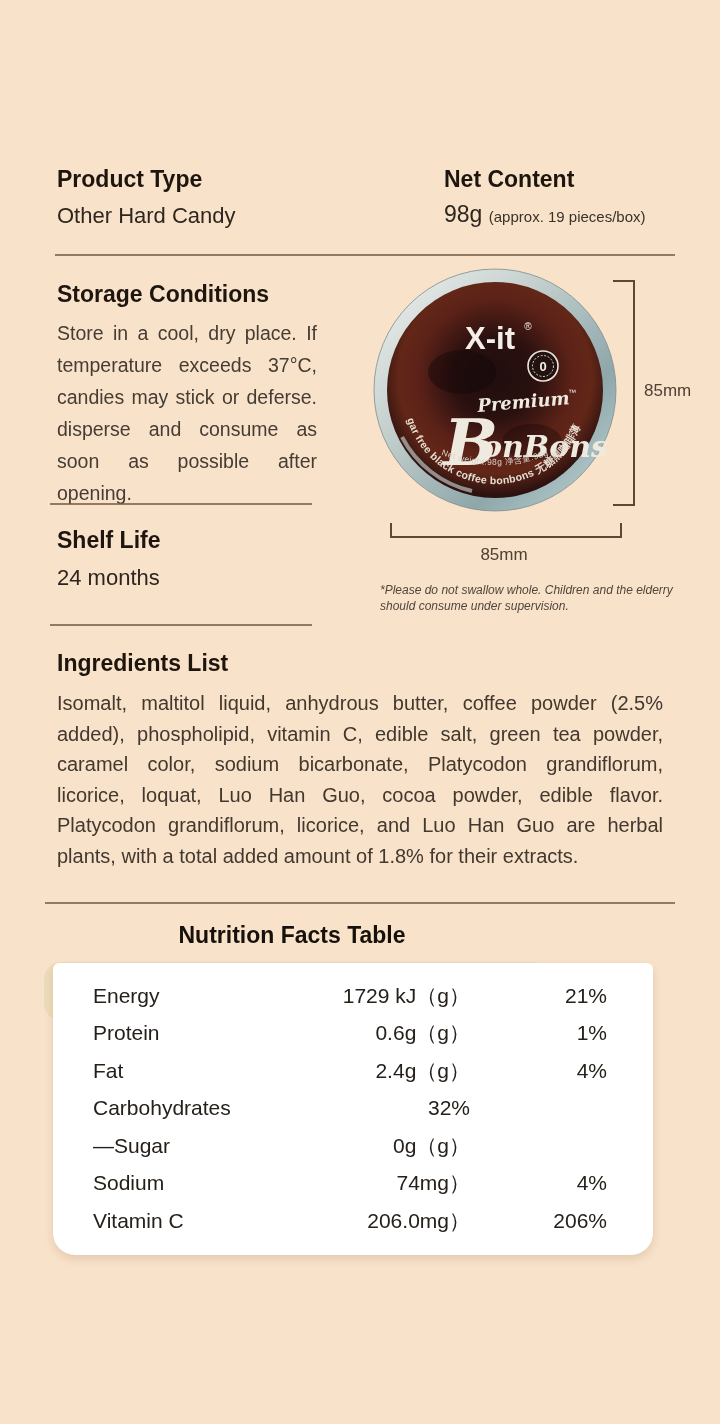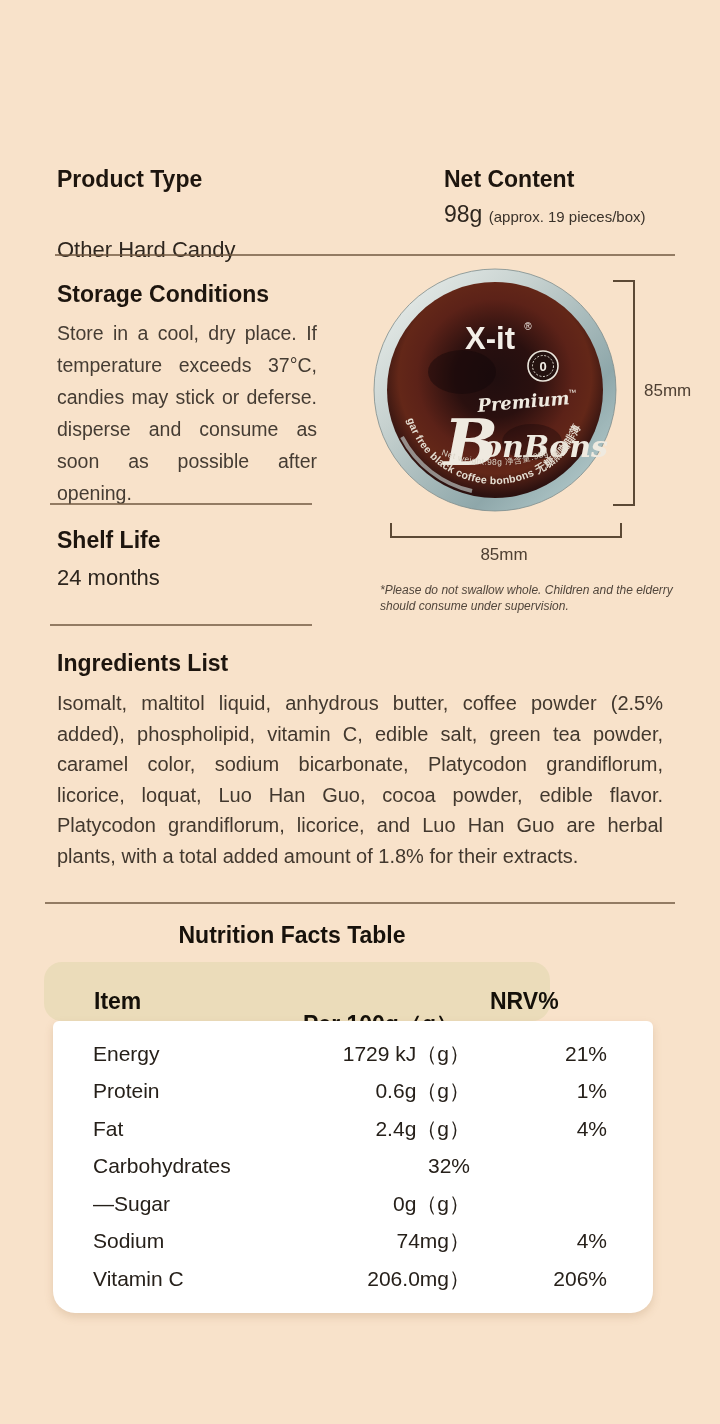--- a/index.html
+++ b/index.html
@@ -13,21 +13,21 @@
 
   .page-title{
     top:62px; left:0; width:720px; text-align:center;
     font-size:44px; font-weight:800; letter-spacing:1px; color:#4a2113;
   }
 
   .sec-label{font-size:23px; font-weight:700; color:#1d150e;}
   .sec-value{font-size:22px; color:#2e261e;}
 
   .pt-label{top:166px; left:57px;}
-  .pt-value{top:203px; left:57px;margin-top:34px;}
+  .pt-value{top:203px; left:57px;}
   .nc-label{top:166px; left:444px;}
   .nc-value{top:201px; left:444px; font-size:23px;}
   .nc-note{font-size:15px; color:#3a322a;}
 
   .divider{border-top:2px solid rgba(114,88,64,0.75); height:0;}
   .div-1{top:254px; left:55px; width:620px;}
   .div-2{top:503px; left:50px; width:262px;}
   .div-3{top:624px; left:50px; width:262px;}
   .div-4{top:902px; left:45px; width:630px;}
 
@@ -72,21 +72,21 @@
     top:962px; left:44px; width:506px; height:59px;
     background:#ebdcba; border-radius:18px;
     display:grid; grid-template-columns:178px 218px 1fr;
     align-items:center; padding:0 39px 0 50px; box-sizing:border-box;
     font-size:23px; font-weight:700; color:#141009;
   }
   .nft-header .c2{text-align:center;margin-top:47px;}
   .nft-header .c3{text-align:right;}
 
   .nft-body{
-    top:1021px; left:53px; width:600px; height:292px;
+    top:963px; left:53px; width:600px; height:292px;
     background:#ffffff; border-radius:6px 6px 22px 22px;
     padding:14px 46px 0 40px; box-sizing:border-box;
     box-shadow:0 4px 8px rgba(160,118,78,0.22);
   }
   .nft-row{
     display:grid; grid-template-columns:170px 207px 1fr;
     height:37.5px; align-items:center;
     font-size:21px; color:#26201a;
   }
   .nft-row .c2{text-align:right;}

